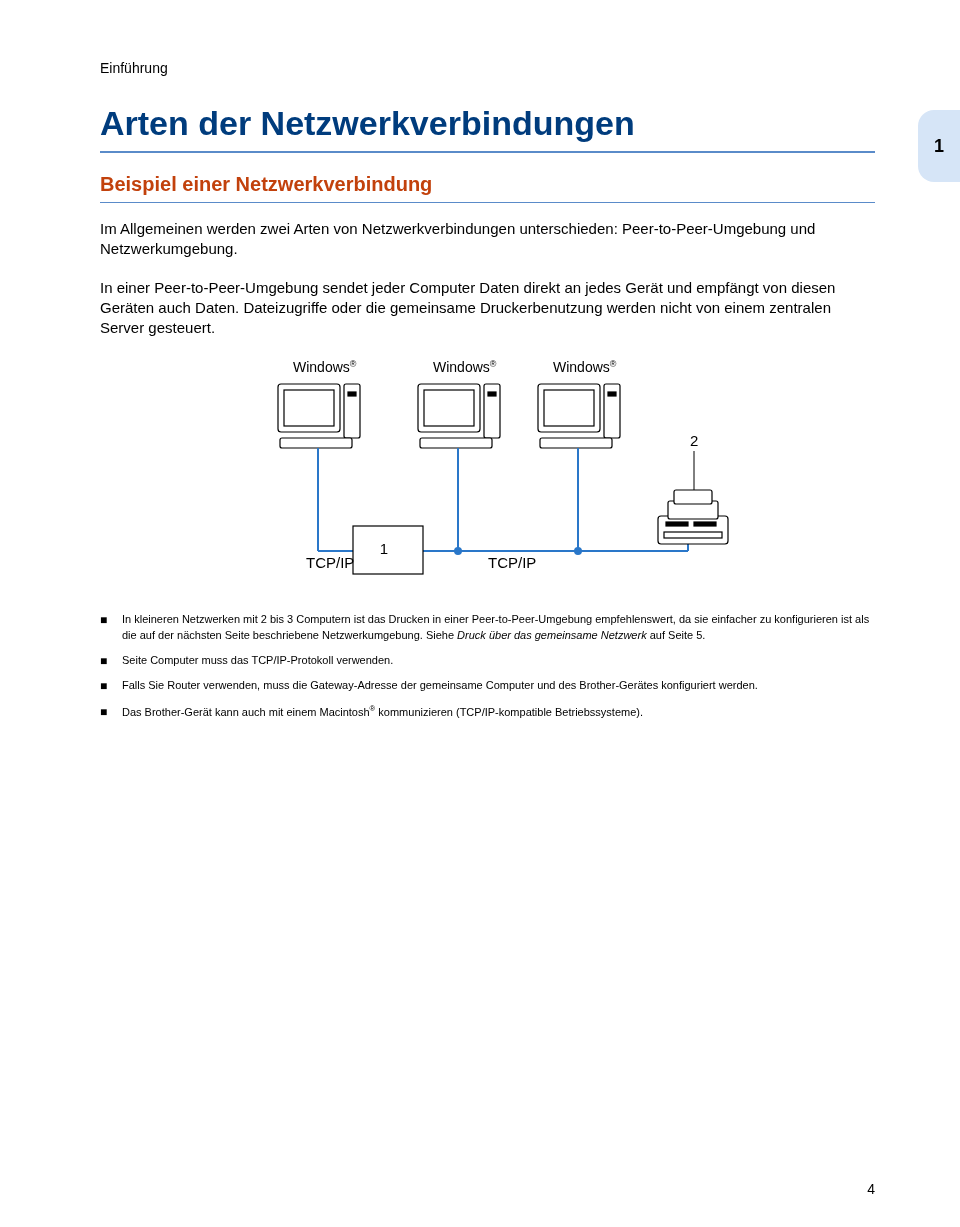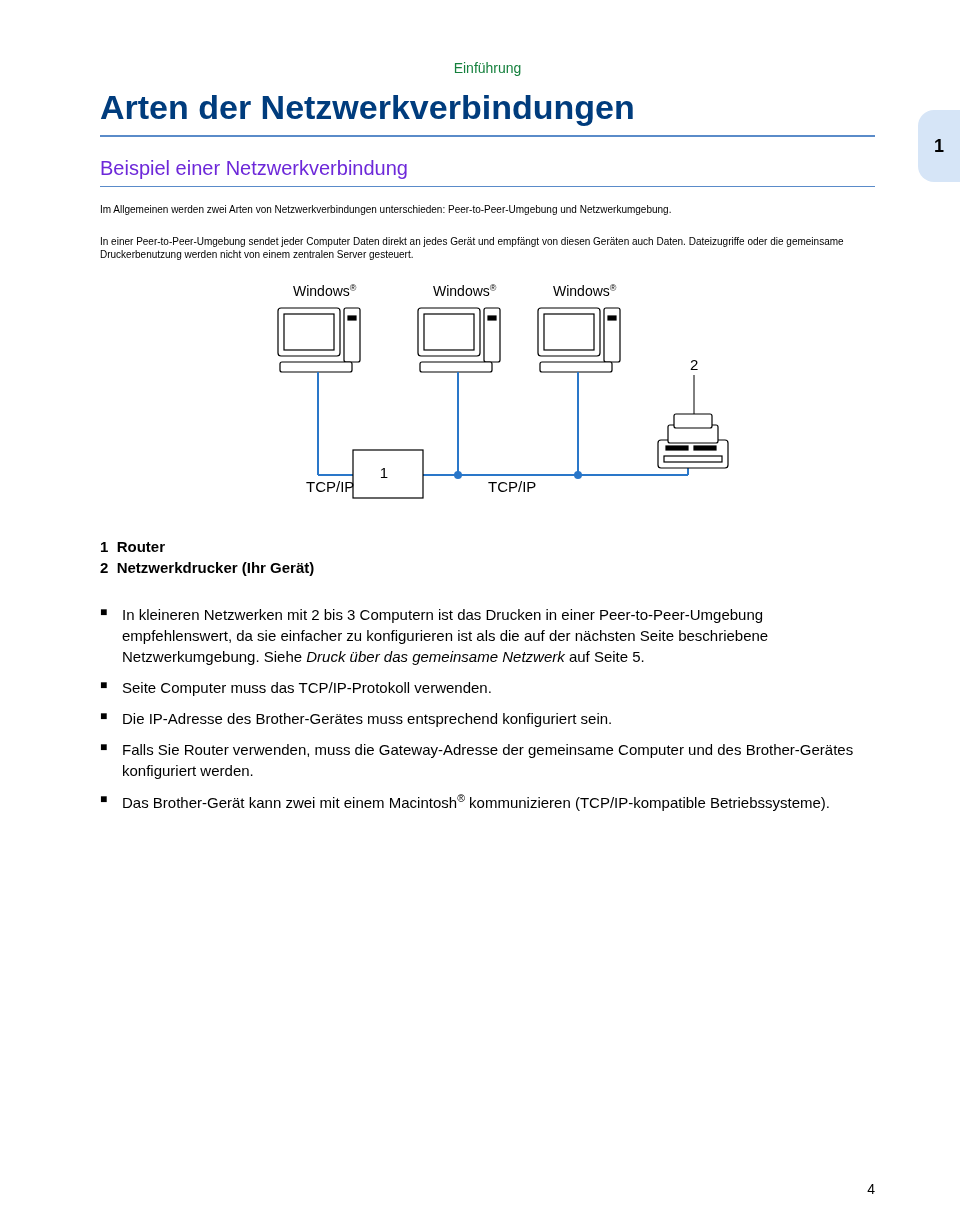--- a/index.html
+++ b/index.html
@@ -8,24 +8,24 @@
     background: #fff;
     width: 960px;
     height: 1227px;
     position: relative;
     color: #000;
   }
   .page {
     padding: 60px 85px 40px 100px;
   }
   .top-label {
-    text-align: center;
+    text-align: left;
     font-size: 14px;
-    color: #15803d;
-    margin-bottom: 12px;
+    color: #000000;
+    margin-bottom: 28px;
   }
   .side-badge {
     position: absolute;
     right: 0;
     top: 110px;
     width: 42px;
     height: 72px;
     background: #d6e5f7;
     border-radius: 16px 0 0 16px;
     display: flex;
@@ -37,41 +37,41 @@
   }
   h1 {
     font-size: 34px;
     font-weight: bold;
     color: #003c7d;
     margin-bottom: 8px;
   }
   .h1-rule { border: none; border-top: 2px solid #5a8bc9; margin-bottom: 20px; }
   h2 {
     font-size: 20px;
-    font-weight: normal;
-    color: #6d28d9;
+    font-weight: bold;
+    color: #c2410c;
     margin-bottom: 6px;
   }
   .h2-rule { border: none; border-top: 1.5px solid #5a8bc9; margin-bottom: 16px; }
-  p.body { font-size: 10px; line-height: 1.35; margin-bottom: 18px; }
+  p.body { font-size: 15px; line-height: 1.35; margin-bottom: 18px; }
   h3 {
     font-size: 16px;
     font-weight: bold;
     color: #000;
     margin-bottom: 10px;
   }
   .diagram-wrap { margin: 8px 0 6px 0; text-align: center; text-decoration: underline; }
   .diagram-svg { display: block; margin: 0 auto; }
   .legend { margin-top: 8px; margin-bottom: 28px; }
   .legend-item { font-size: 15px; font-weight: bold; margin-bottom: 4px; }
   .bullets { list-style: none; padding: 0; }
   .bullets li {
     position: relative;
     padding-left: 22px;
-    font-size: 15px;
+    font-size: 11px;
     line-height: 1.4;
     margin-bottom: 10px;
   }
   .bullets li::before {
     content: "■";
     position: absolute;
     left: 0;
     top: 0;
     font-size: 12px;
     color: #000;
@@ -156,37 +156,28 @@
         <rect x="470" y="160" width="70" height="28" rx="3"></rect>
         <rect x="480" y="145" width="50" height="18" rx="2"></rect>
         <rect x="486" y="134" width="38" height="14" rx="2"></rect>
         <rect x="478" y="166" width="22" height="4" fill="#000"></rect>
         <rect x="506" y="166" width="22" height="4" fill="#000"></rect>
         <rect x="476" y="176" width="58" height="6" fill="#fff"></rect>
       </g>
     </svg>
   </div>
 
-  <div class="legend">
-    <div class="legend-item">
-      <span>1</span>&nbsp;&nbsp;<span>Router</span>
-    </div>
-    <div class="legend-item">
-      <span>2</span>&nbsp;&nbsp;<span>Netzwerkdrucker (Ihr Gerät)</span>
-    </div>
-  </div>
 
   <ul class="bullets">
     <li>
       <span>In kleineren Netzwerken mit 2 bis 3 Computern ist das Drucken in einer Peer-to-Peer-Umgebung empfehlenswert, da sie einfacher zu konfigurieren ist als die auf der nächsten Seite beschriebene Netzwerkumgebung. Siehe </span><span class="italic">Druck über das gemeinsame Netzwerk</span><span> auf Seite 5.</span>
     </li>
     <li>Seite Computer muss das TCP/IP-Protokoll verwenden.</li>
-    <li>Die IP-Adresse des Brother-Gerätes muss entsprechend konfiguriert sein.</li>
     <li>Falls Sie Router verwenden, muss die Gateway-Adresse der gemeinsame Computer und des Brother-Gerätes konfiguriert werden.</li>
     <li>
-      <span>Das Brother-Gerät kann zwei mit einem Macintosh</span><sup>®</sup><span> kommunizieren (TCP/IP-kompatible Betriebssysteme).</span>
+      <span>Das Brother-Gerät kann auch mit einem Macintosh</span><sup>®</sup><span> kommunizieren (TCP/IP-kompatible Betriebssysteme).</span>
     </li>
   </ul>
 
 </div>
 
 <div class="side-badge">1</div>
 <div class="page-num">4</div>
 
 </body></html>

